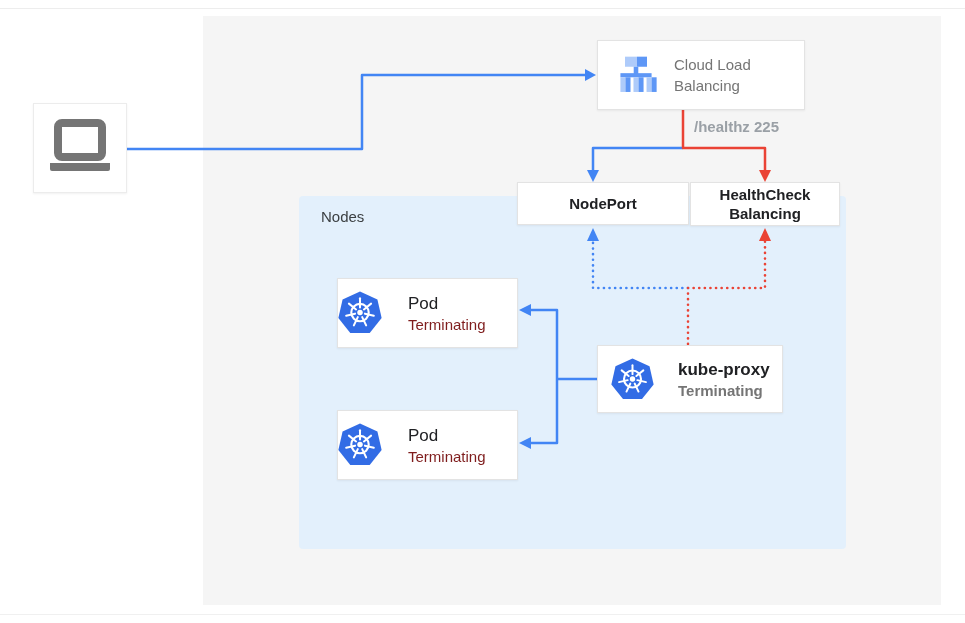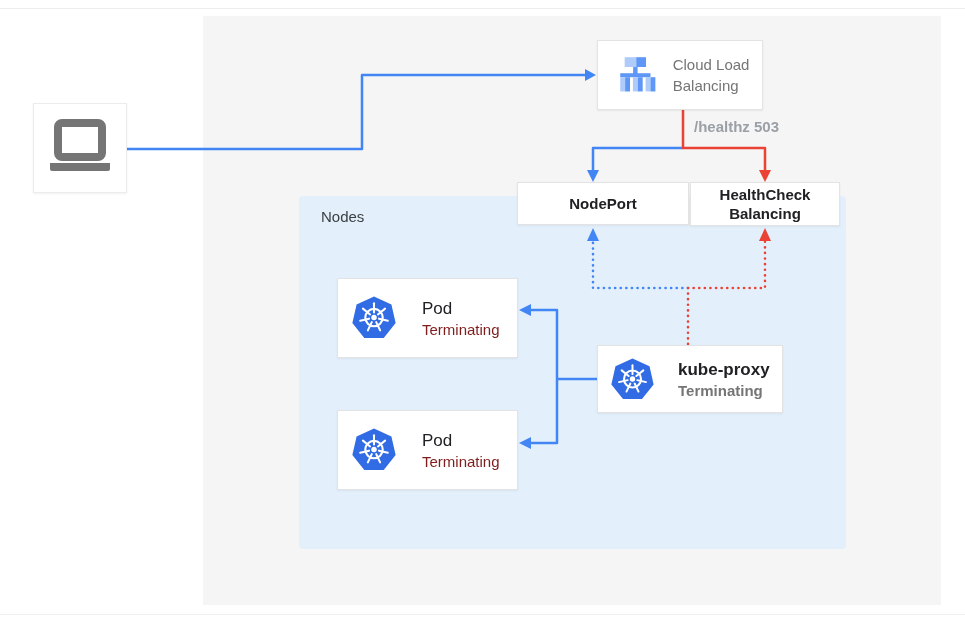--- a/index.html
+++ b/index.html
@@ -27,33 +27,33 @@
   .arrow-red{fill:var(--connector-red,#ea4335);}
 
   .box{position:absolute;background:#ffffff;border:1px solid #e3e3e3;
     box-shadow:0 1px 2px rgba(0,0,0,0.06);box-sizing:border-box;}
 
   .laptop-box{left:33px;top:103px;width:94px;height:90px;border-color:#ececec;
     display:flex;align-items:center;justify-content:center;}
   .lap-stroke{stroke:var(--icon-gray,#757575);}
   .lap-fill{fill:var(--icon-gray,#757575);}
 
-  .clb-box{left:597px;top:40px;width:166px;height:70px;display:flex;align-items:center;
+  .clb-box{left:597px;top:40px;width:208px;height:70px;display:flex;align-items:center;
     padding-left:16px;}
   .clb-text{margin-left:16px;width:92px;font-size:15px;line-height:21px;color:#757575;}
 
   .healthz{position:absolute;left:694px;top:118px;font-size:15px;font-weight:bold;color:#9aa0a6;}
 
   .nodeport-box{left:517px;top:182px;width:172px;height:43px;display:flex;
     align-items:center;justify-content:center;font-size:15px;font-weight:bold;color:#202124;}
   .hcnp-box{left:690px;top:182px;width:150px;height:44px;display:flex;
     align-items:center;justify-content:center;text-align:center;}
   .hcnp-text{width:116px;font-size:15px;line-height:19px;font-weight:bold;color:#202124;}
 
-  .pod-box{width:181px;height:80px;display:flex;align-items:center;padding-left:14px;}
+  .pod-box{width:181px;height:70px;display:flex;align-items:center;padding-left:0;}
   .pod1{left:337px;top:278px;} .pod2{left:337px;top:410px;}
   .pod-text{margin-left:26px;}
   .pod-name{font-size:17px;color:#202124;margin-bottom:2px;}
   .pod-status{font-size:15px;color:#7f1d1d;}
 
   .kp-box{left:597px;top:345px;width:186px;height:68px;display:flex;align-items:center;
     padding-left:13px;font-weight:bold;}
   .kp-text{margin-left:24px;}
   .kp-name{font-size:17px;color:#202124;margin-bottom:2px;}
   .kp-sub{font-size:15px;color:#757575;}
@@ -118,21 +118,21 @@
       <rect class="clb-light" x="7" y="26.5" width="5.5" height="16"></rect>
       <rect class="clb-mid" x="12.5" y="26.5" width="5.5" height="16"></rect>
       <rect class="clb-light" x="21.25" y="26.5" width="5.5" height="16"></rect>
       <rect class="clb-mid" x="26.75" y="26.5" width="5.5" height="16"></rect>
       <rect class="clb-light" x="35.5" y="26.5" width="5.5" height="16"></rect>
       <rect class="clb-mid" x="41" y="26.5" width="5.5" height="16"></rect>
     </svg>
     <div class="clb-text">Cloud Load Balancing</div>
   </div>
 
-  <div class="healthz">/healthz 503</div>
+  <div class="healthz">/healthz 225</div>
 
   <div class="box nodeport-box">
     <span>NodePort</span>
   </div>
 
   <div class="box hcnp-box">
     <div class="hcnp-text">HealthCheck Balancing</div>
   </div>
 
   <div class="box pod-box pod1">

